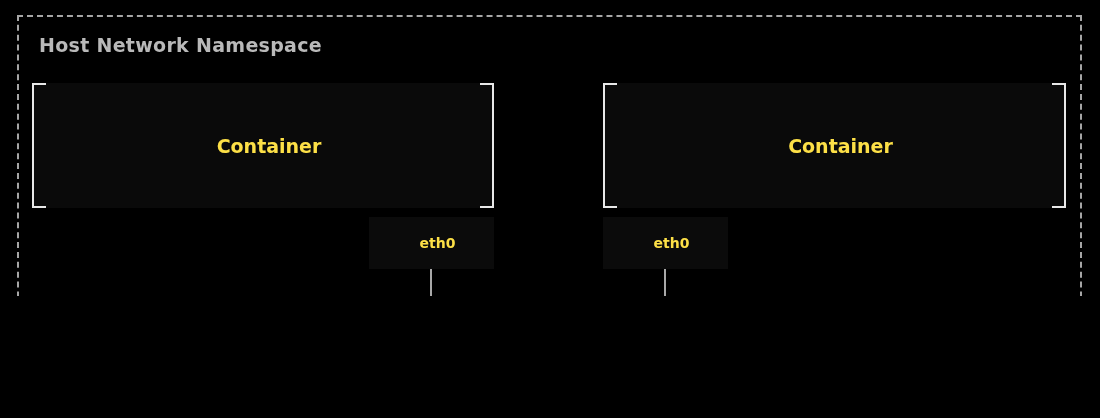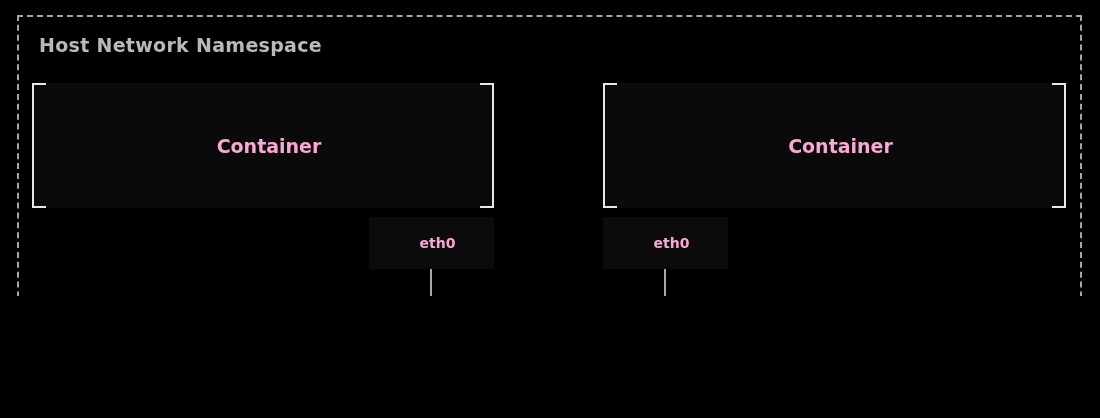--- a/index.html
+++ b/index.html
@@ -37,21 +37,21 @@
   }
   .node {
     position: absolute;
     box-sizing: border-box;
     display: flex;
     align-items: center;
     justify-content: center;
   }
   .node-label {
     font-weight: bold;
-    color: #f9a8d4;
+    color: #fde047;
     white-space: nowrap;
     margin-left: 12px;
   }
   .container-node {
     background: #0a0a0a;
   }
   .container-node .node-label {
     font-size: 19px;
   }
   .container-1 { left: 32px;  top: 83px; width: 462px; height: 125px; }

